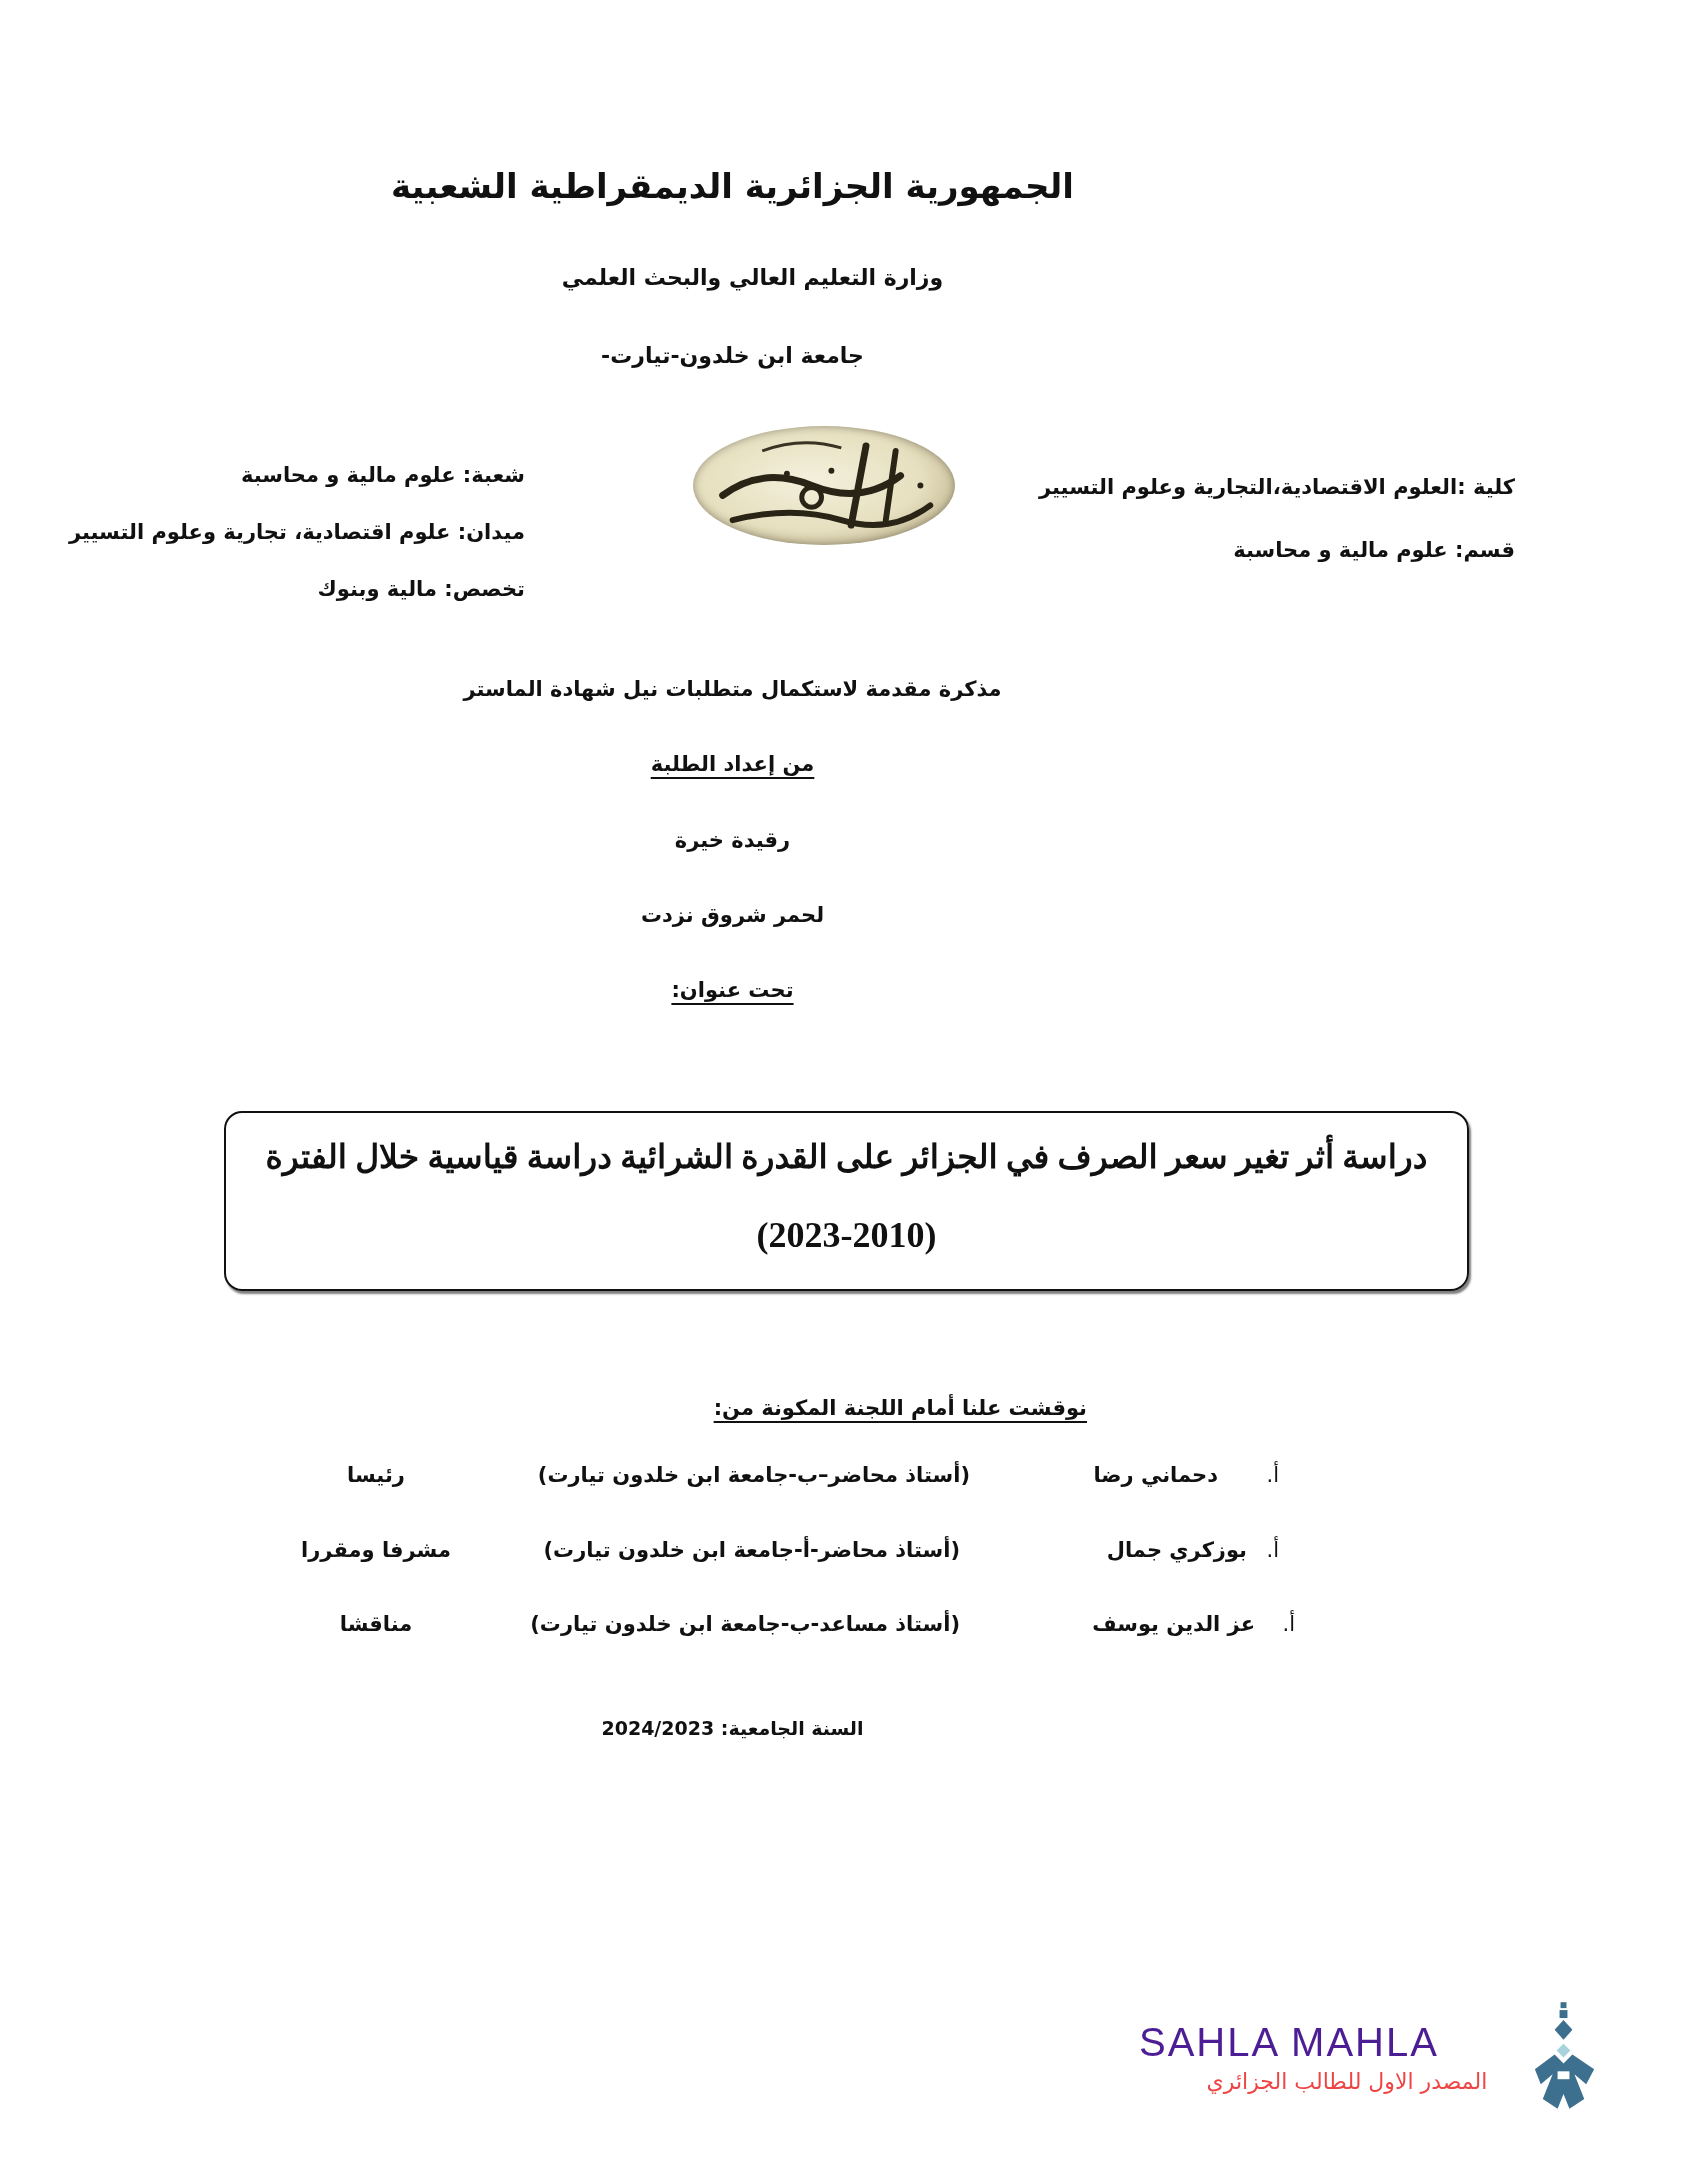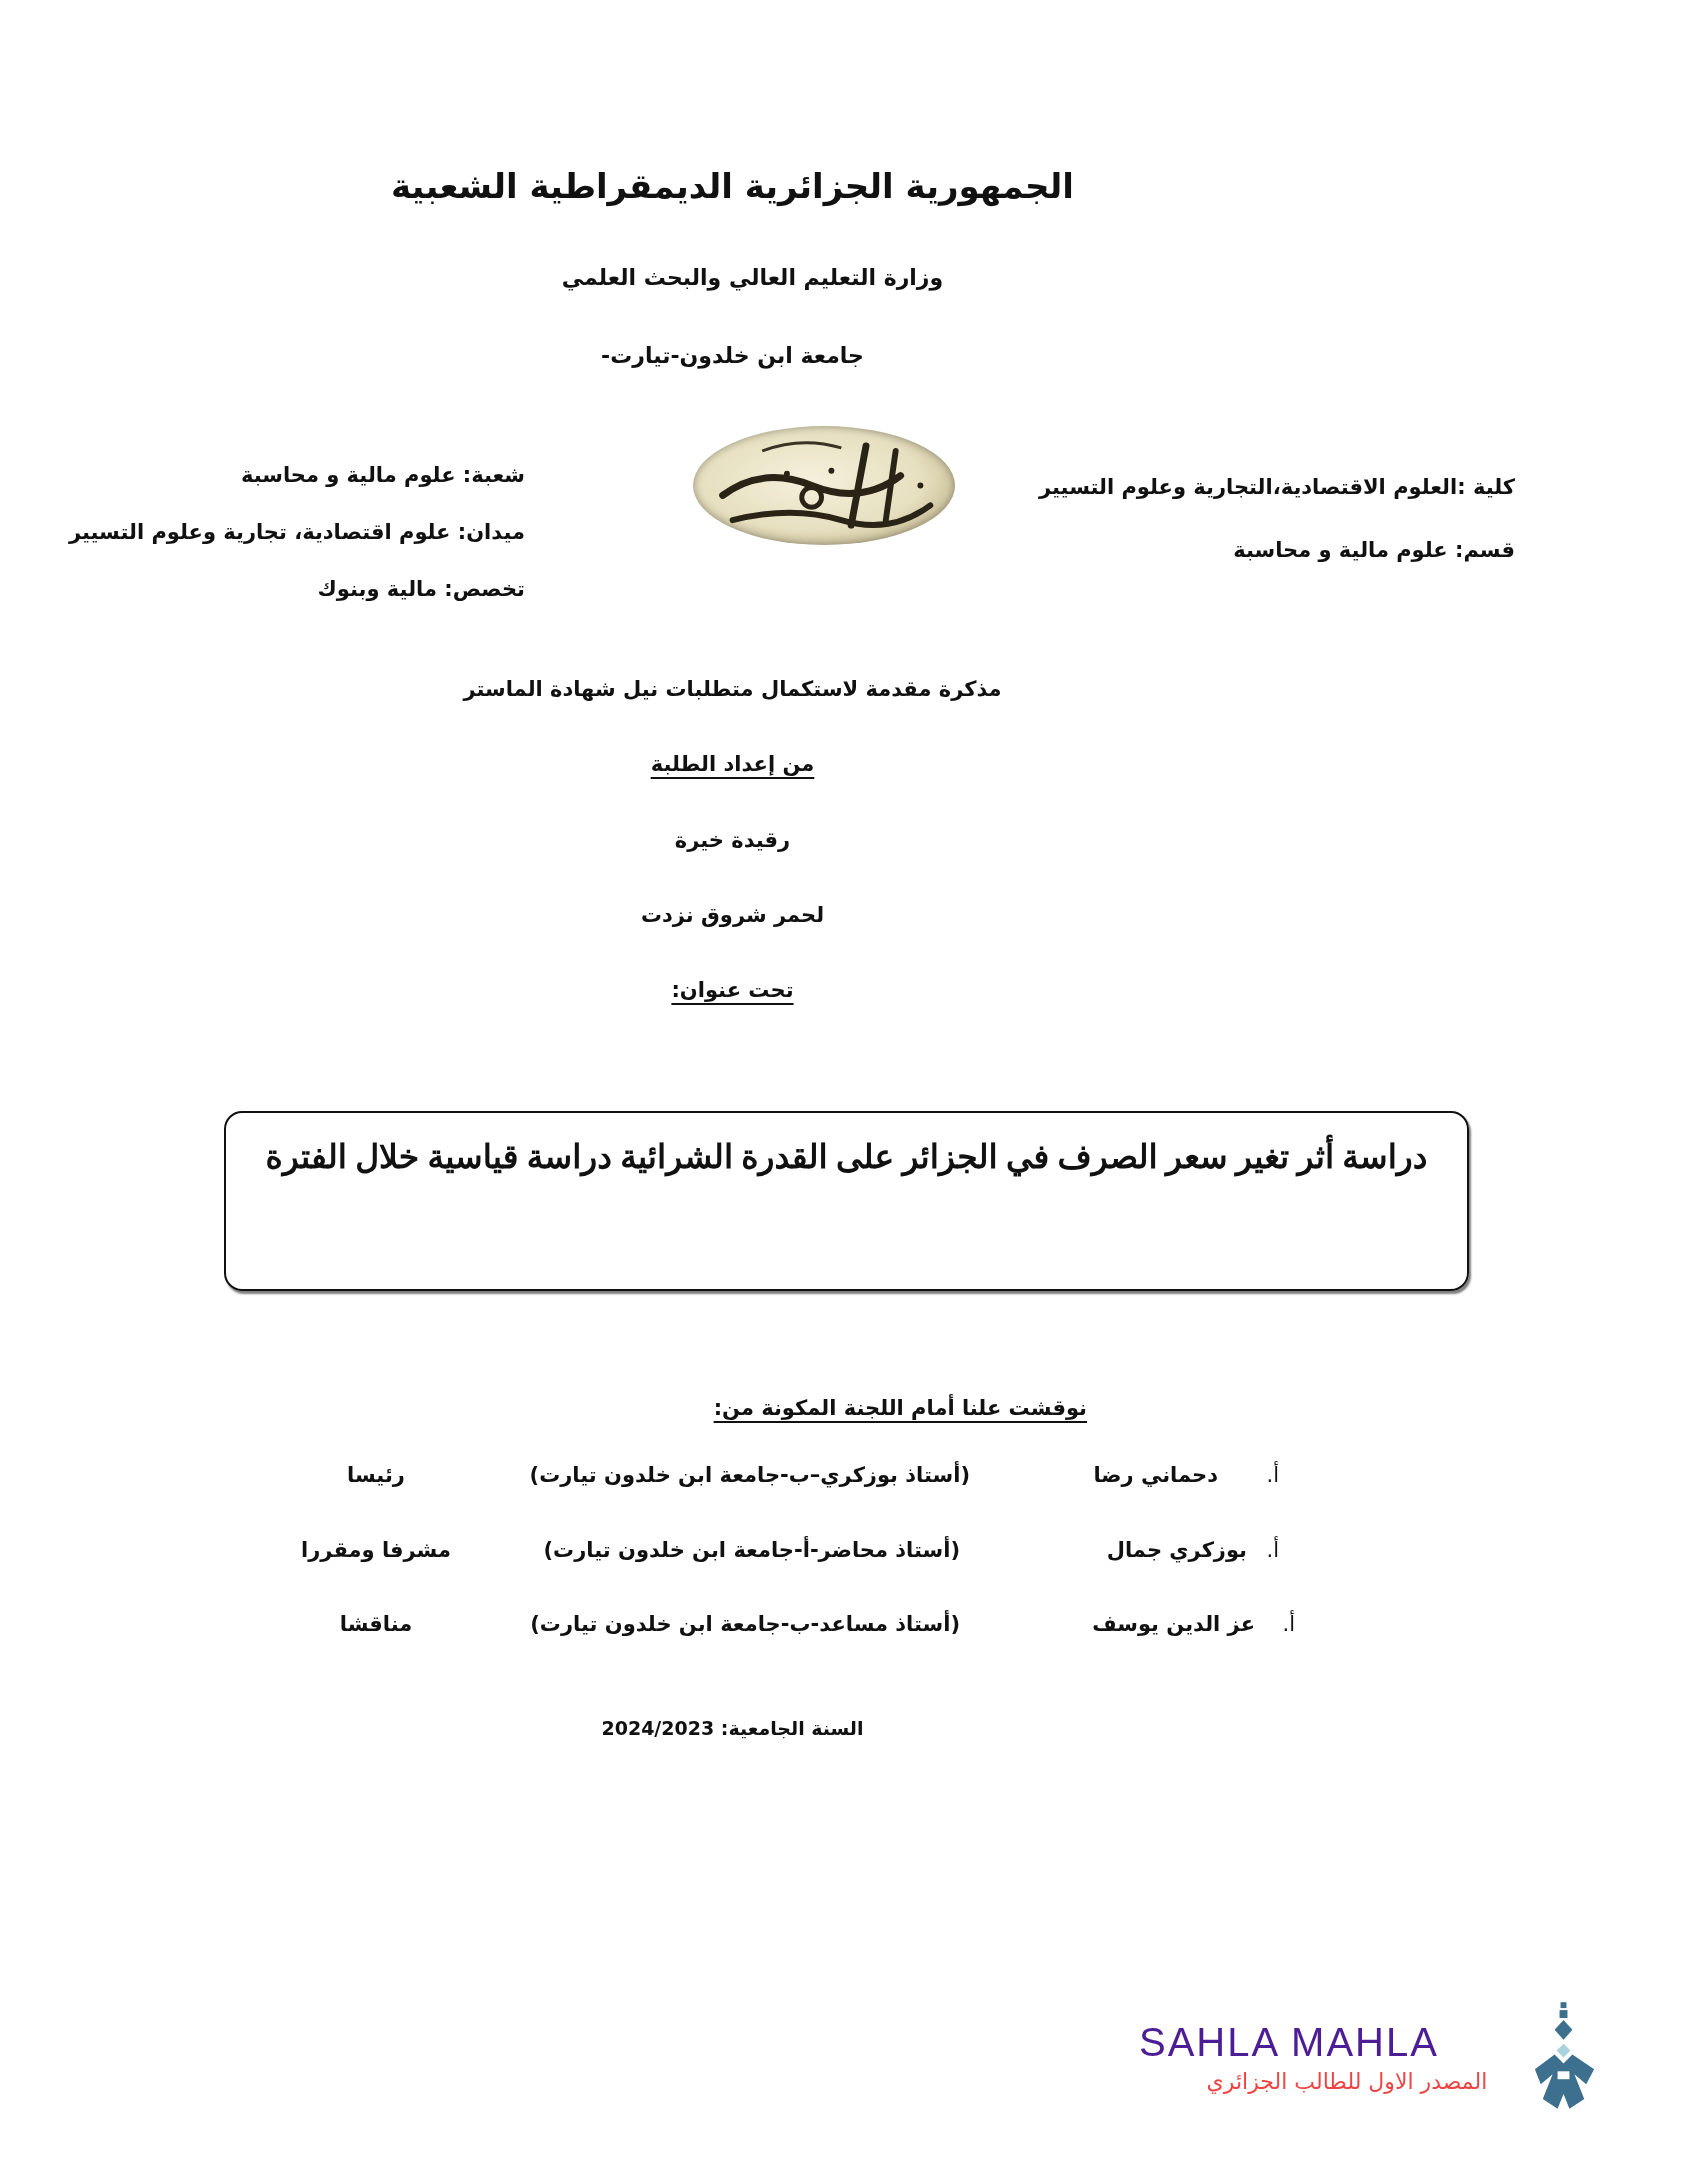--- a/index.html
+++ b/index.html
@@ -90,30 +90,31 @@
   <span class="bold u">من إعداد الطلبة</span>
 </div>
 <div class="abs center bold student1">رقيدة خيرة</div>
 <div class="abs center bold student2">لحمر شروق نزدت</div>
 <div class="abs center under-title">
   <span class="bold u">تحت عنوان:</span>
 </div>
 
 <div class="abs title-box">
   <div class="title-line1">دراسة أثر تغير سعر الصرف في الجزائر على القدرة الشرائية دراسة قياسية خلال الفترة</div>
+  <div class="title-line2">(2023-2010)</div>
 </div>
 
 <div class="abs committee-head">
   <span class="bold u">نوقشت علنا أمام اللجنة المكونة من:</span>
 </div>
 
 <div class="member bold" style="top:1463px;">
   <span class="prefix" style="font-weight:normal">أ.</span>
   <span class="name" style="right:465px">دحماني رضا</span>
-  <span class="affil">(أستاذ بوزكري–ب-جامعة ابن خلدون تيارت)</span>
+  <span class="affil">(أستاذ محاضر–ب-جامعة ابن خلدون تيارت)</span>
   <span class="role">رئيسا</span>
 </div>
 <div class="member bold" style="top:1538px;">
   <span class="prefix" style="font-weight:normal">أ.</span>
   <span class="name">بوزكري جمال</span>
   <span class="affil" style="right:723px">(أستاذ محاضر-أ-جامعة ابن خلدون تيارت)</span>
   <span class="role">مشرفا ومقررا</span>
 </div>
 <div class="member bold" style="top:1612px;">
   <span class="prefix" style="right:388px;font-weight:normal">أ.</span>

